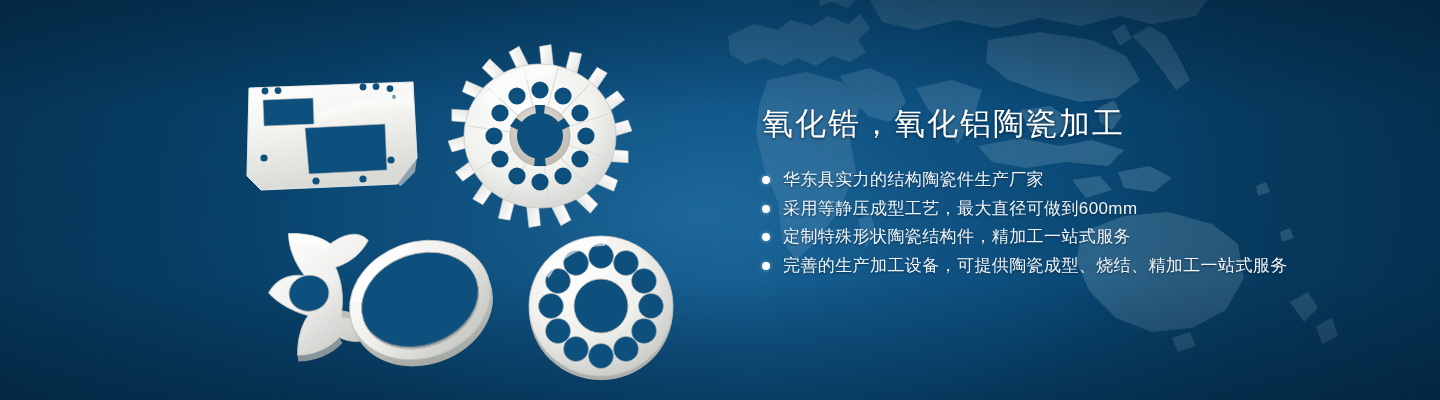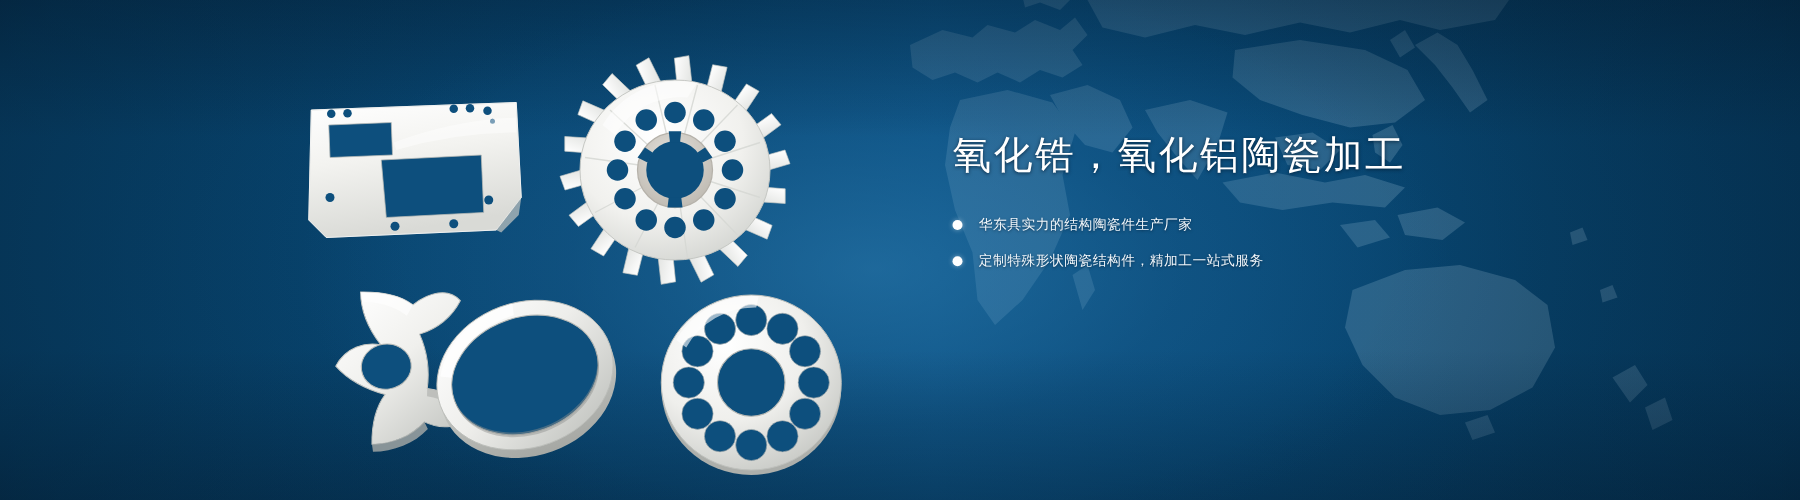--- a/index.html
+++ b/index.html
@@ -28,21 +28,21 @@
   
   .copy{position:absolute;left:762px;top:104px;width:600px;}
   .headline{
     color:#ffffff;font-size:31px;line-height:40px;letter-spacing:2px;
     font-weight:400;text-shadow:0 1px 3px rgba(2,22,40,.75);margin:0 0 26px 0;white-space:nowrap;
   }
   .bullets{list-style:none;margin:0;padding:0;}
   .bullets li{display:flex;align-items:center;margin-bottom:8.5px;}
   .dot{width:8px;height:8px;border-radius:50%;background:#ffffff;flex:0 0 8px;margin-right:13px;
        box-shadow:0 0 4px rgba(255,255,255,.45);}
-  .btext{color:#f2f7fb;font-size:11px;line-height:20px;letter-spacing:.4px;
+  .btext{color:#f2f7fb;font-size:17px;line-height:20px;letter-spacing:.4px;
          text-shadow:0 1px 2px rgba(2,22,40,.6);white-space:nowrap;}
 </style>
 </head>
 <body>
 
 <div class="banner">
 
   <div class="bg-base"></div>
 
   <svg class="worldmap" viewBox="0 0 760 470" xmlns="http://www.w3.org/2000/svg">
@@ -348,18 +348,26 @@
 
   <div class="copy">
     <h1 class="headline">氧化锆，氧化铝陶瓷加工</h1>
     <ul class="bullets">
       <li>
         <span class="dot"></span>
         <span class="btext">华东具实力的结构陶瓷件生产厂家</span>
       </li>
       <li>
         <span class="dot"></span>
+        <span class="btext">采用等静压成型工艺，最大直径可做到600mm</span>
+      </li>
+      <li>
+        <span class="dot"></span>
         <span class="btext">定制特殊形状陶瓷结构件，精加工一站式服务</span>
+      </li>
+      <li>
+        <span class="dot"></span>
+        <span class="btext">完善的生产加工设备，可提供陶瓷成型、烧结、精加工一站式服务</span>
       </li>
     </ul>
   </div>
 
 </div>
 
 </body></html>

